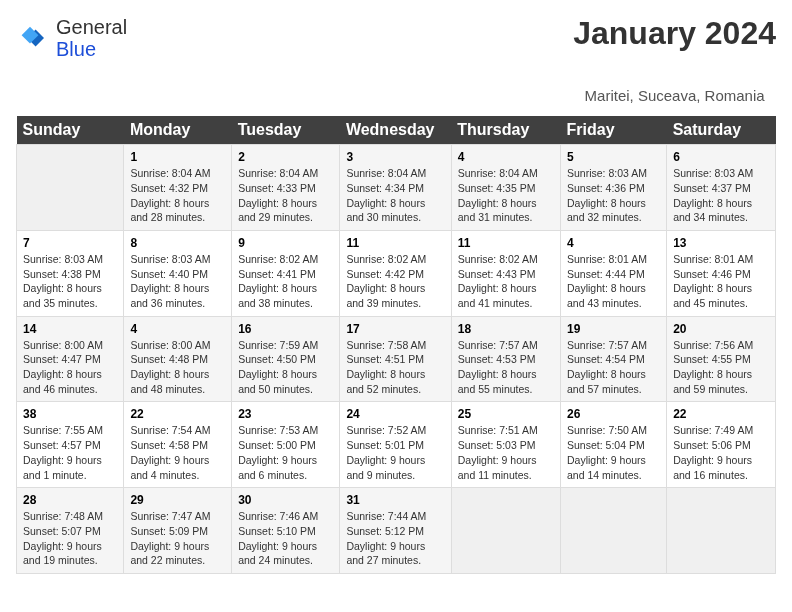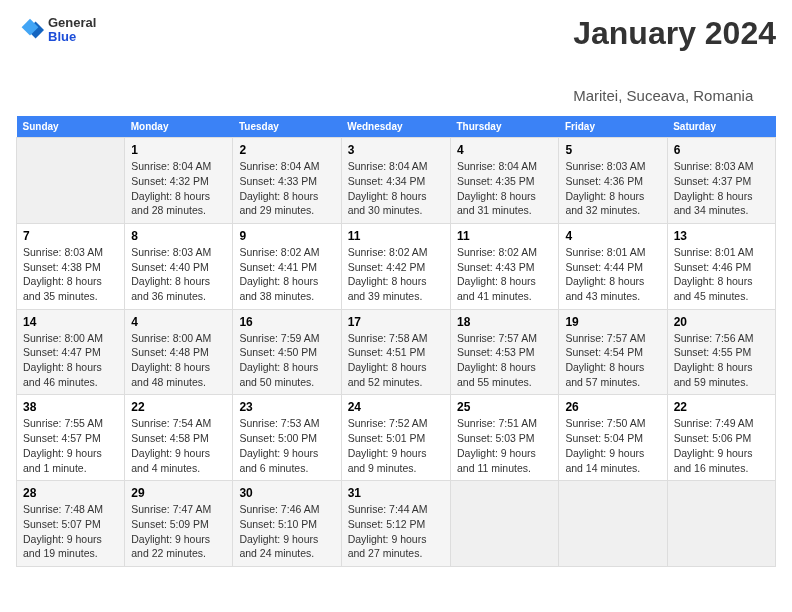--- a/index.html
+++ b/index.html
@@ -18,57 +18,58 @@
       display: flex;
       justify-content: space-between;
       align-items: flex-start;
       margin-bottom: 12px;
     }
     .logo {
       display: flex;
       align-items: center;
     }
     .logo-text {
-      font-size: 13px;
-      font-weight: bold;
+      font-size: 20px;
+      font-weight: normal;
       color: #333;
       line-height: 1.1;
+      margin-left: 8px;
     }
     .logo-text .blue { color: #1d4ed8; }
     .logo-icon {
       width: 28px;
       height: 28px;
       margin-right: 4px;
     }
     .title-block {
-      text-align: left;
+      text-align: center;
     }
     .title-block h1 {
       font-size: 32px;
       font-weight: bold;
       color: #333;
       line-height: 1.1;
     }
     .title-block h2 {
       font-size: 15px;
       font-weight: normal;
       color: #555;
       margin-top: 36px;
     }
     table {
       width: 100%;
       border-collapse: collapse;
       font-size: 10.5px;
     }
     thead tr th {
-      background-color: #3b82f6;
+      background-color: #404040;
       color: #fff;
       text-align: left;
       padding: 5px 6px;
-      font-size: 10px;
+      font-size: 16px;
       font-weight: bold;
     }
     tbody tr td {
       vertical-align: top;
       padding: 5px 6px;
       border: 1px solid #ddd;
       width: 113px;
       min-height: 70px;
     }
     tbody tr:nth-child(odd) td {

